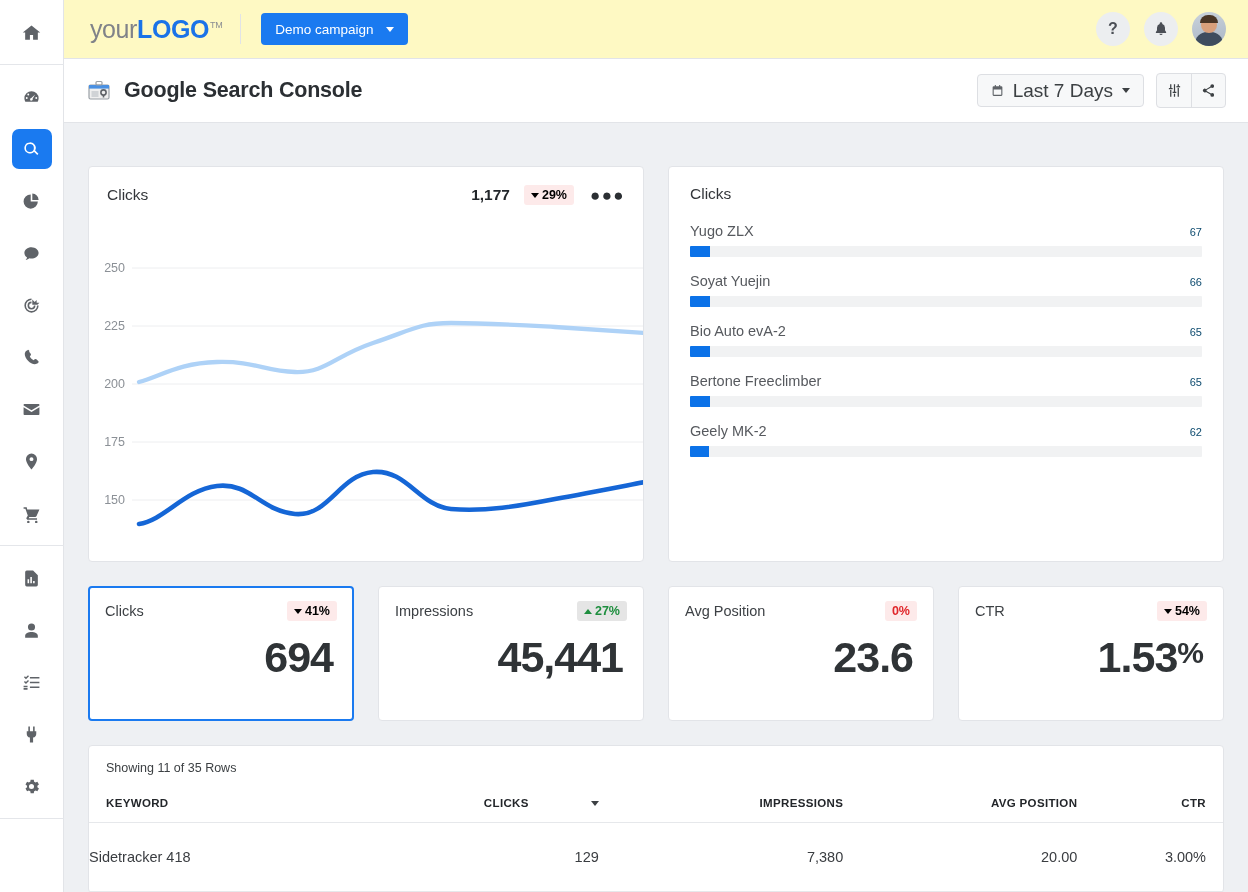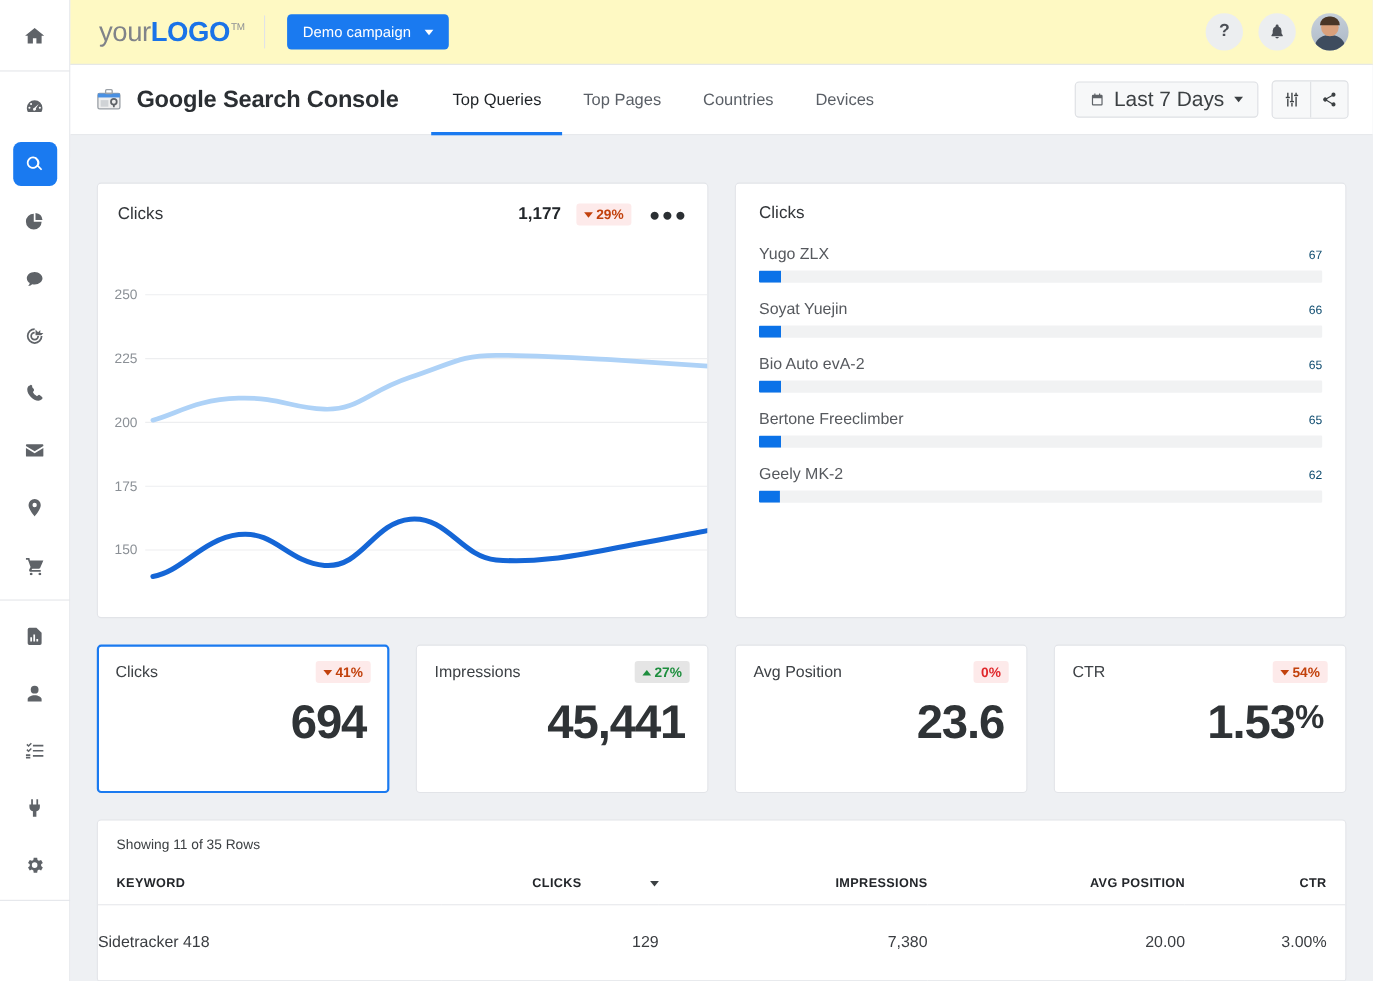--- a/index.html
+++ b/index.html
@@ -92,21 +92,21 @@
   .content { flex: 1; overflow: hidden; padding: 23px 24px 0 24px; background: #eef0f3; margin-top: 20px; }
   .row1 { display: flex; gap: 24px; }
   .card { background: #fff; border: 1px solid #e2e4e8; border-radius: 4px; }
 
   
   .chart-card { width: 556px; height: 396px; position: relative; overflow: hidden; }
   .chart-head { display: flex; align-items: center; padding: 18px 18px 0 18px; }
   .chart-title { font-size: 15.5px; color: #33363a; }
   .chart-total { font-size: 15.5px; font-weight: 700; color: #22262a; margin-left: auto; }
   .chip { border-radius: 3px; padding: 3px 7px; font-size: 12.5px; font-weight: 700; display: inline-flex; align-items: center; gap: 3px; }
-  .chip.down { background: #fdeaea; color: #c2410c; }
+  .chip.down { background: #fdeaea; color: #000000; }
   .chip.up { background: #e5e5e5; color: #1e8e3e; }
   .chip.flat { background: #fdeaea; color: #e0272b; }
   .tri-d { width:0;height:0;border-left:4px solid transparent;border-right:4px solid transparent;border-top:5px solid currentColor; }
   .tri-u { width:0;height:0;border-left:4px solid transparent;border-right:4px solid transparent;border-bottom:5px solid currentColor; }
   .chart-head .chip { margin-left: 14px; }
   .dots { margin-left: 16px; color:#2b2f33; font-size: 17px; letter-spacing: 1.4px; cursor: pointer; line-height:1; }
   .plot { position: relative; width: 556px; height: 340px; }
   .plot svg { display: block; }
 
   
@@ -270,26 +270,20 @@
         <svg viewBox="0 0 26 26" width="26" height="26">
           <rect x="3" y="7" width="20" height="14" rx="1.5" fill="#efefef" stroke="#9aa0a6" stroke-width="1.2"></rect>
           <rect x="3" y="7" width="20" height="3.6" fill="#4a90e2"></rect>
           <rect x="10" y="3.5" width="6" height="3.5" rx="1" fill="none" stroke="#9aa0a6" stroke-width="1.2"></rect>
           <rect x="5.5" y="13" width="7" height="6" fill="#d0d3d6"></rect>
           <circle cx="17.5" cy="14.5" r="2.6" fill="none" stroke="#5f6368" stroke-width="1.6"></circle>
           <line x1="17.5" y1="17" x2="17.5" y2="19.5" stroke="#5f6368" stroke-width="1.6"></line>
         </svg>
       </div>
       <div class="page-title">Google Search Console</div>
-      <div class="tabs">
-        <div class="tab active">Top Queries</div>
-        <div class="tab">Top Pages</div>
-        <div class="tab">Countries</div>
-        <div class="tab">Devices</div>
-      </div>
       <div class="spacer"></div>
       <div class="daterange">
         <svg viewBox="0 0 24 24">
             <path d="M7 2v2H5a2 2 0 00-2 2v14a2 2 0 002 2h14a2 2 0 002-2V6a2 2 0 00-2-2h-2V2h-2v2H9V2H7zm12 8v10H5V10h14z"></path>
           </svg>
         <span>Last 7 Days</span>
         <span class="caret"></span>
       </div>
       <div class="iconpair">
         <div>

